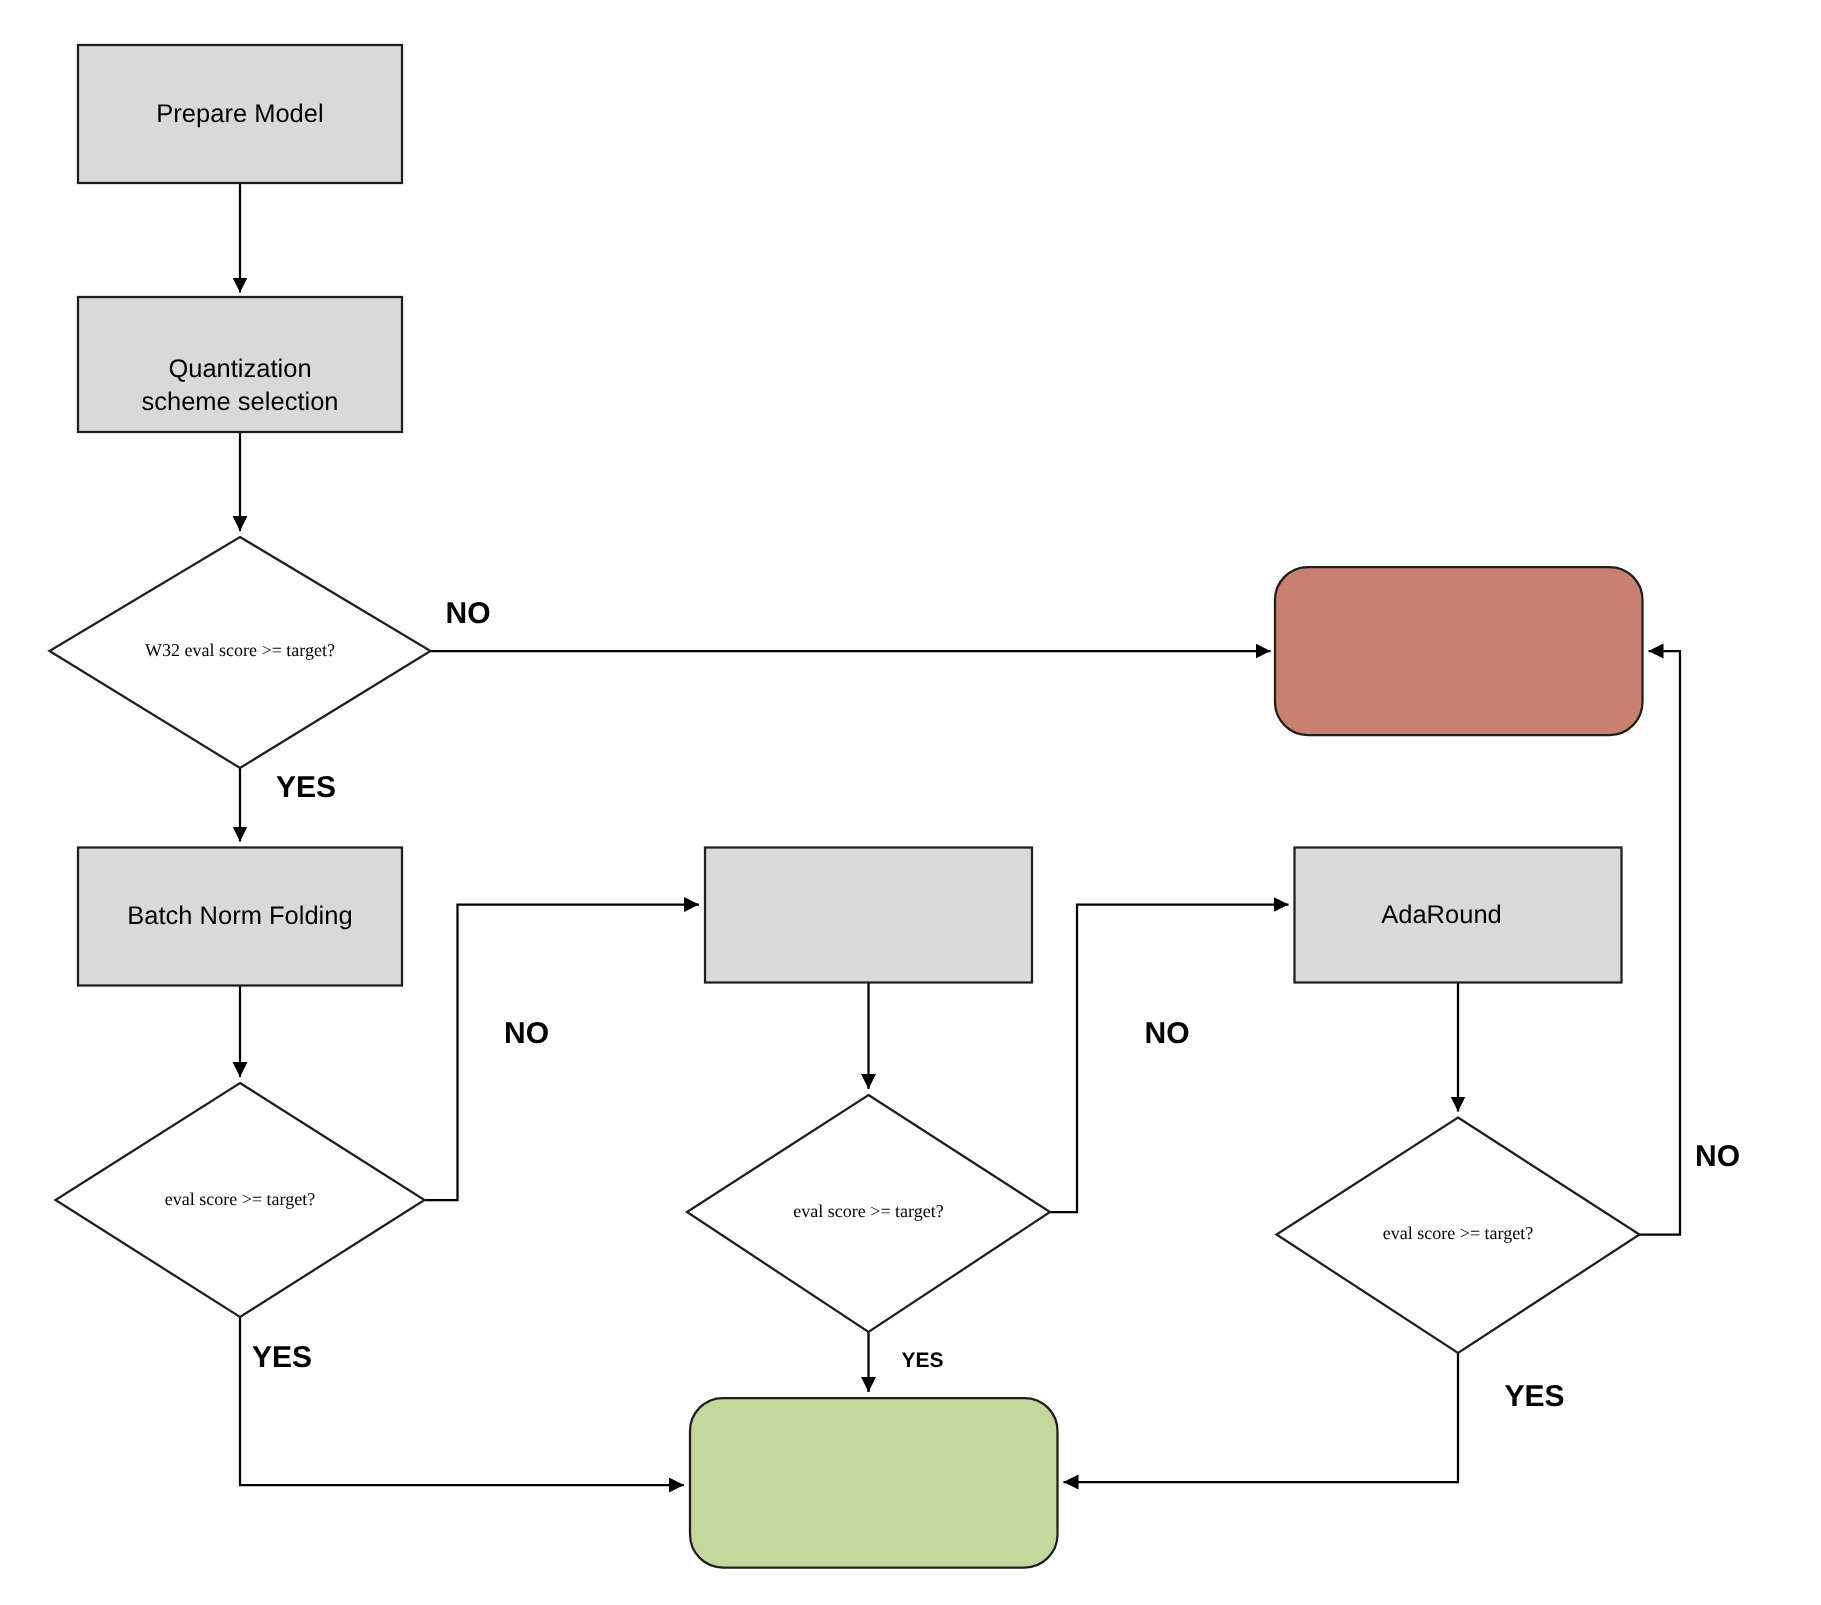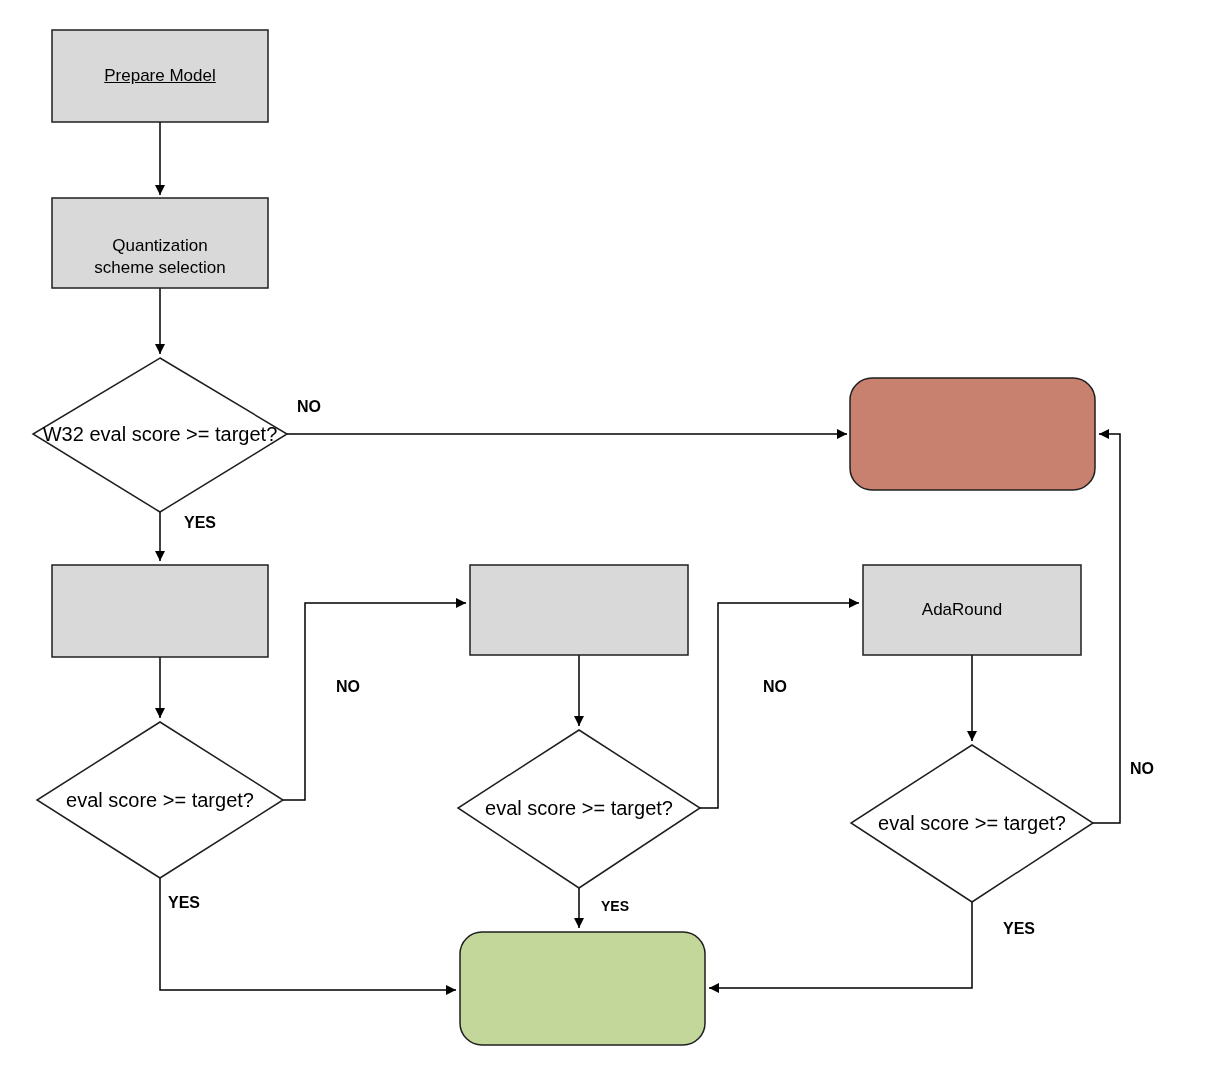--- a/index.html
+++ b/index.html
@@ -19,25 +19,25 @@
     position: absolute;
     display: flex;
     align-items: center;
     justify-content: center;
     text-align: center;
     font-size: 17px;
     line-height: 1.3;
     color: #000;
     pointer-events: none;
   }
-  .diamond-label { font-size: 20px; }
+  .diamond-label { font-size: 12px; font-family: Liberation Serif, serif; }
   .edge-label {
     position: absolute;
     font-weight: 700;
-    font-size: 16px;
+    font-size: 20px;
     color: #000;
     pointer-events: none;
   }
   .edge-label.small { font-size: 14px; }
 </style>
 </head>
 <body>
 
 <div id="canvas">
 
@@ -68,26 +68,27 @@
     <rect class="shape" x="850" y="378" width="245" height="112" rx="22" ry="22" fill="#c9816f" stroke="#8f4a3a"></rect>
     <rect class="shape" x="52" y="565" width="216" height="92" fill="#d9d9d9"></rect>
     <polygon class="shape" points="160,722 283,800 160,878 37,800" fill="#ffffff"></polygon>
     <rect class="shape" x="470" y="565" width="218" height="90" fill="#d9d9d9"></rect>
     <polygon class="shape" points="579,730 700,808 579,888 458,808" fill="#ffffff"></polygon>
     <rect class="shape" x="863" y="565" width="218" height="90" fill="#d9d9d9"></rect>
     <polygon class="shape" points="972,745 1093,823 972,902 851,823" fill="#ffffff"></polygon>
     <rect class="shape" x="460" y="932" width="245" height="113" rx="22" ry="22" fill="#c4d79b" stroke="#77933c"></rect>
   </svg>
 
-  <div class="node-label" style="left:52px; top:30px; width:216px; height:92px;text-decoration:underline;">Prepare Model</div>
+  <div class="node-label" style="left:52px; top:30px; width:216px; height:92px;">Prepare Model</div>
   <div class="node-label" style="left:85px; top:212px; width:150px; height:90px;">Quantization scheme selection</div>
   <div class="node-label diamond-label" style="left:35px; top:390px; width:250px; height:88px;">W32 eval score &gt;= target?</div>
+  <div class="node-label" style="left:52px; top:565px; width:216px; height:92px;">Batch Norm Folding</div>
   <div class="node-label diamond-label" style="left:40px; top:756px; width:240px; height:88px;">eval score &gt;= target?</div>
   <div class="node-label diamond-label" style="left:459px; top:764px; width:240px; height:88px;">eval score &gt;= target?</div>
-  <div class="node-label" style="left:833px; top:565px; width:196px; height:90px;padding-left:31px;">AdaRound</div>
+  <div class="node-label" style="left:863px; top:565px; width:196px; height:90px;">AdaRound</div>
   <div class="node-label diamond-label" style="left:852px; top:779px; width:240px; height:88px;">eval score &gt;= target?</div>
 
   <div class="edge-label" style="left:297px; top:398px;">NO</div>
   <div class="edge-label" style="left:184px; top:514px;">YES</div>
   <div class="edge-label" style="left:336px; top:678px;">NO</div>
   <div class="edge-label" style="left:168px; top:894px;">YES</div>
   <div class="edge-label" style="left:763px; top:678px;">NO</div>
   <div class="edge-label small" style="left:601px; top:898px;">YES</div>
   <div class="edge-label" style="left:1130px; top:760px;">NO</div>
   <div class="edge-label" style="left:1003px; top:920px;">YES</div>

